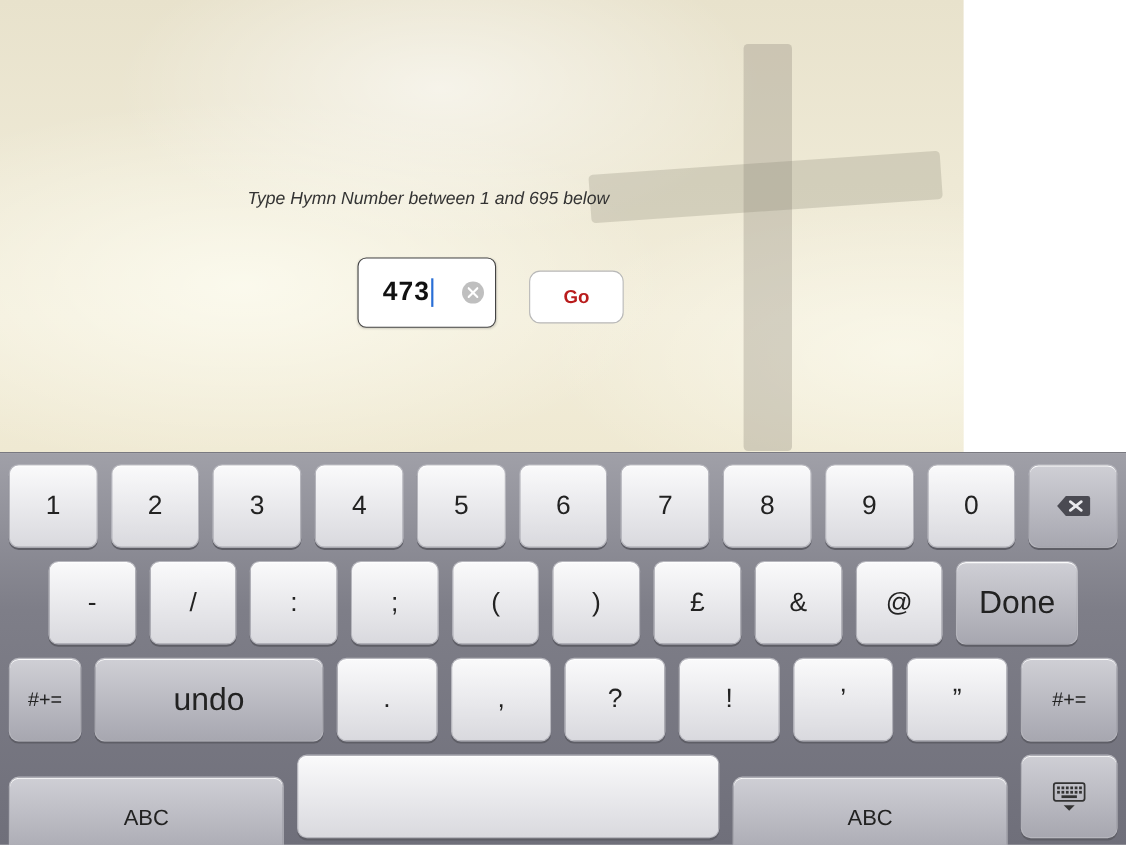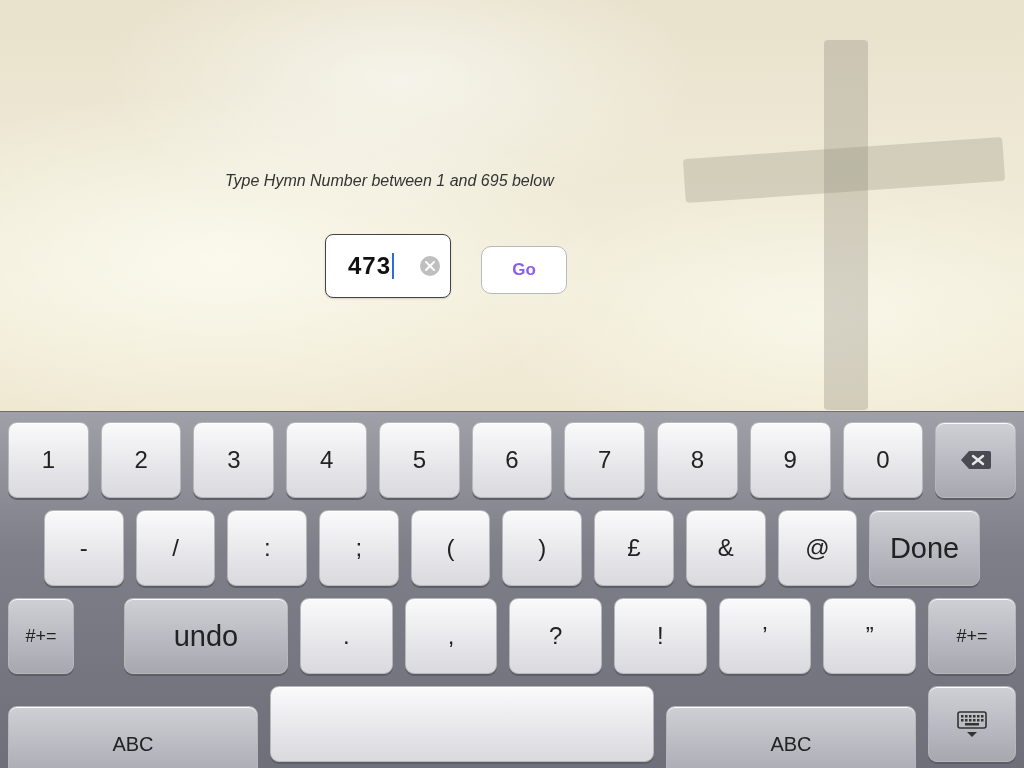--- a/index.html
+++ b/index.html
@@ -1,21 +1,21 @@
 <!DOCTYPE html>
 <html><head>
 <meta charset="utf-8">
 <style>
   * { box-sizing: border-box; margin: 0; padding: 0; }
   html, body { width: 1024px; height: 768px; overflow: hidden; font-family: -apple-system, "Helvetica Neue", Helvetica, Arial, sans-serif; }
 
   
   .bg {
     position: relative;
-    width: 1024px;
+    width: 876px;
     height: 411px;
     background:
       radial-gradient(ellipse 420px 200px at 400px 80px, rgba(255,255,255,0.55), rgba(255,255,255,0) 70%),
       radial-gradient(ellipse 600px 260px at 220px 260px, rgba(255,255,245,0.7), rgba(255,255,245,0) 65%),
       radial-gradient(ellipse 500px 220px at 820px 320px, rgba(255,255,245,0.55), rgba(255,255,245,0) 65%),
       linear-gradient(#e8e2cc, #eee9d5 40%, #f2edda 70%, #efe9d2);
   }
   .cross {
     position: absolute;
     right: 90px; top: 40px;
@@ -81,21 +81,21 @@
   .clear-btn svg { width: 10px; height: 10px; display: block; }
 
   .go-btn {
     width: 86px; height: 48px;
     margin-top: 8px;
     background: #fff;
     border: 1px solid #b8b8b8;
     border-radius: 10px;
     font-size: 17px;
     font-weight: 600;
-    color: #8b5cf6;
+    color: #b91c1c;
     display: flex; align-items: center; justify-content: center;
     cursor: pointer;
   }
 
   
   .keyboard {
     position: absolute;
     left: 0; top: 411px;
     width: 1024px; height: 357px;
     background: linear-gradient(#a0a0a8, #7e7e88 40%, #6f6f7a);
@@ -127,21 +127,21 @@
   .key.med-text   { font-size: 29px; }
 
   .r1 .key { flex: 1; }
   .r1 .key.backspace { flex: 1; }
 
   .r2 { padding: 0 40px 0 40px; }
   .r2 .key { flex: 1; }
   .r2 .key.done { flex: 1.4; }
 
   .r3 .key.sym   { width: 66px; flex: none; }
-  .r3 .key.undo  { width: 164px; flex: none; margin-left: 38px; }
+  .r3 .key.undo  { width: 208px; flex: none; }
   .r3 .key.punct { flex: 1; }
   .r3 .key.sym-r { width: 88px; flex: none; }
 
   .r4 .key.abc   { width: 250px; flex: none; font-size: 20px; margin-top: 20px; }
   .r4 .key.space { flex: 1; }
   .r4 .key.hide  { width: 88px; flex: none; }
 
   .backspace svg, .hide svg { display: block; }
 </style>
 </head>

